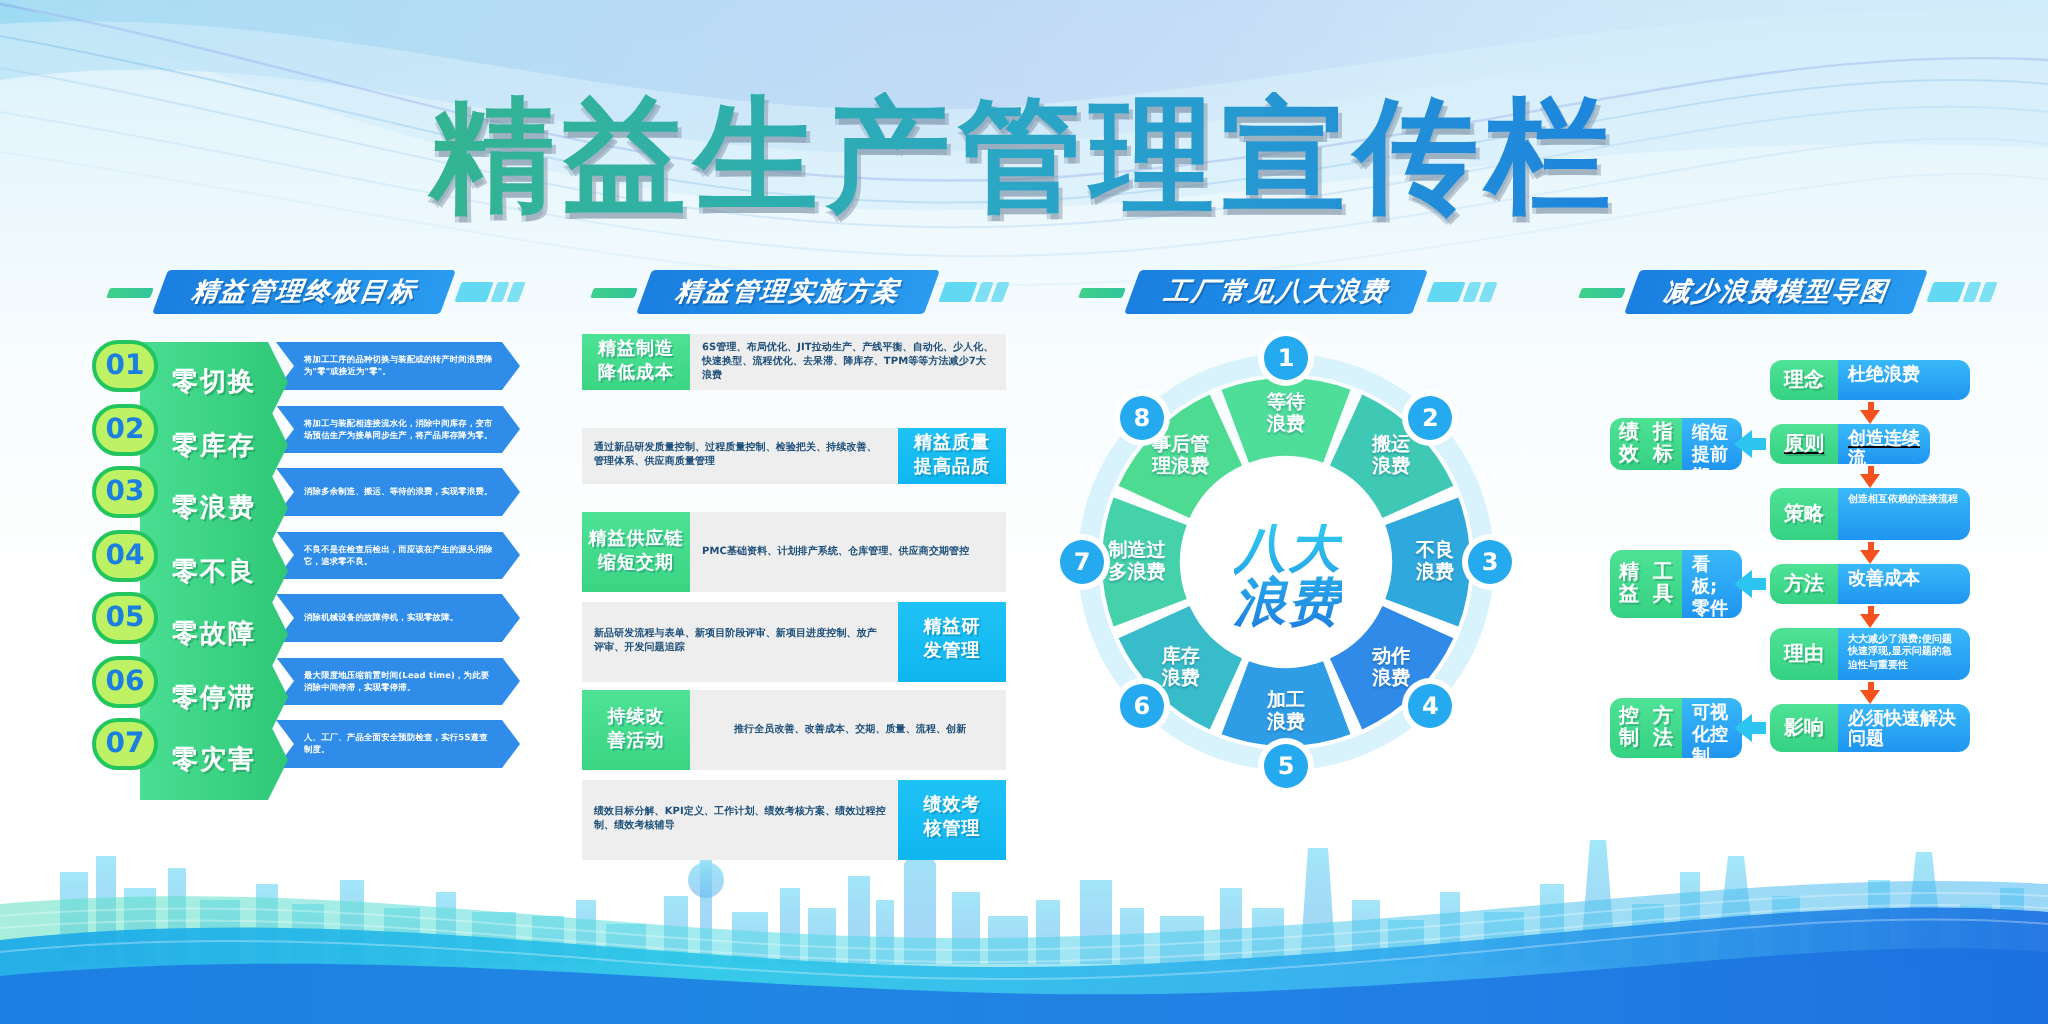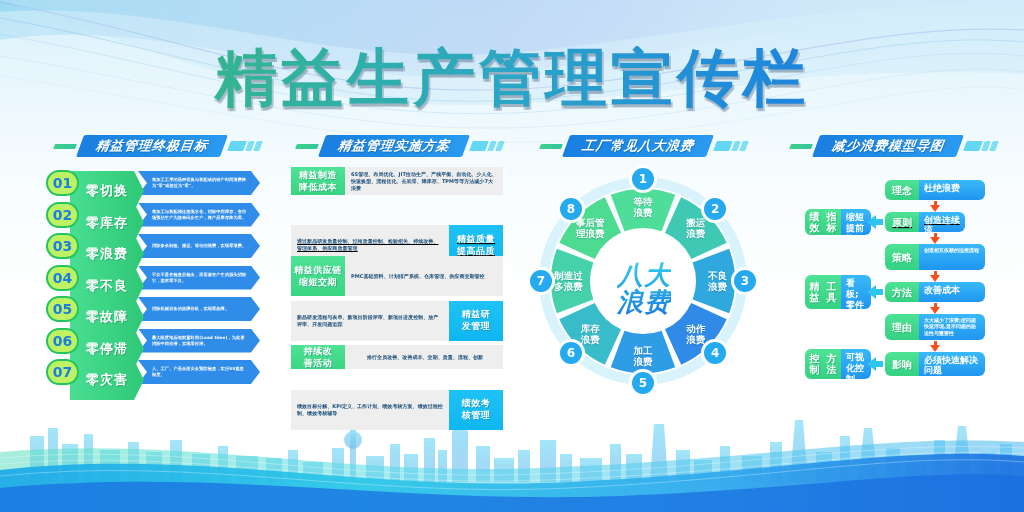--- a/index.html
+++ b/index.html
@@ -408,21 +408,21 @@
   <div id="plan-col">
       <div class="plan-row" style="top: 167px; height: 28px;">
         <div class="plan-tag green">
           <b>精益制造</b>
           <b>降低成本</b>
         </div>
         <div class="plan-body">
           <span>6S管理、布局优化、JIT拉动生产、产线平衡、自动化、少人化、快速换型、流程优化、去呆滞、降库存、TPM等等方法减少7大浪费</span>
         </div>
       </div>
-      <div class="plan-row rev" style="top: 225px; height: 40px; text-decoration: underline;">
+      <div class="plan-row rev" style="top: 214px; height: 28px;">
         <div class="plan-tag blue">
           <b>精益质量</b>
           <b>提高品质</b>
         </div>
         <div class="plan-body">
           <span>通过新品研发质量控制、过程质量控制、检验把关、持续改善、管理体系、供应商质量管理</span>
         </div>
       </div>
       <div class="plan-row" style="top: 256px; height: 40px;">
         <div class="plan-tag green">
@@ -435,21 +435,21 @@
       </div>
       <div class="plan-row rev" style="top: 300.5px; height: 40px;">
         <div class="plan-tag blue">
           <b>精益研</b>
           <b>发管理</b>
         </div>
         <div class="plan-body">
           <span>新品研发流程与表单、新项目阶段评审、新项目进度控制、放产评审、开发问题追踪</span>
         </div>
       </div>
-      <div class="plan-row" style="top: 345px; height: 24px; gap: 16px;">
+      <div class="plan-row" style="top: 345px; height: 40px; gap: 16px;">
         <div class="plan-tag green">
           <b>持续改</b>
           <b>善活动</b>
         </div>
         <div class="plan-body">
           <span>推行全员改善、改善成本、交期、质量、流程、创新</span>
         </div>
       </div>
       <div class="plan-row rev" style="top: 389.5px; height: 40px;">
         <div class="plan-tag blue">

